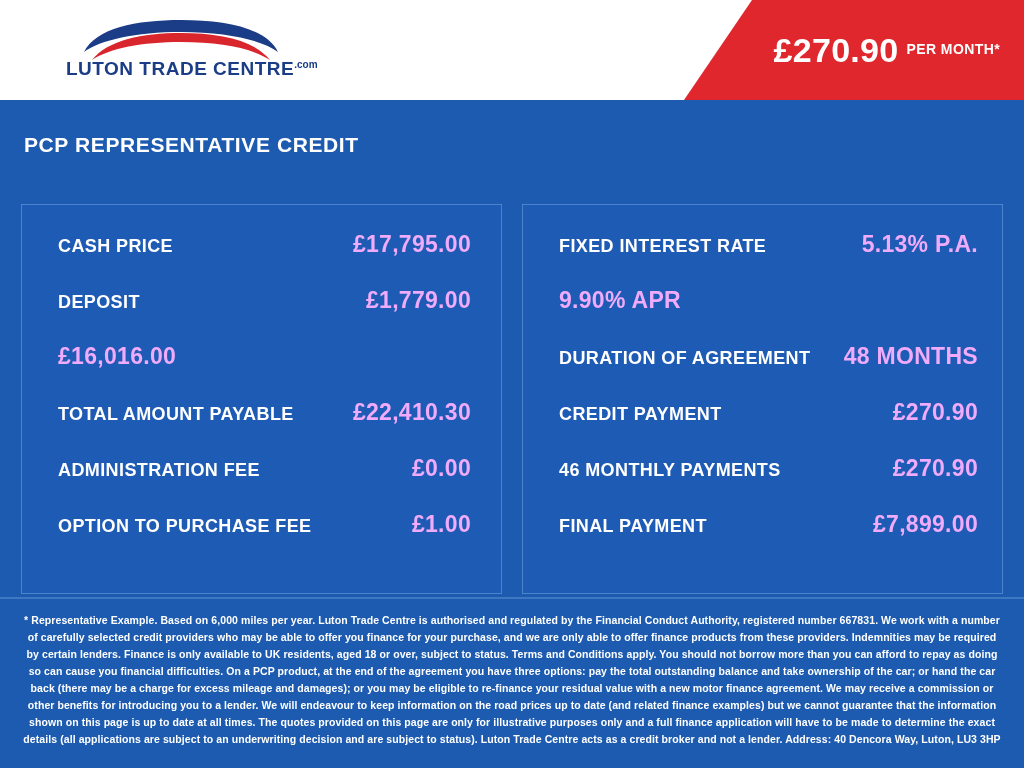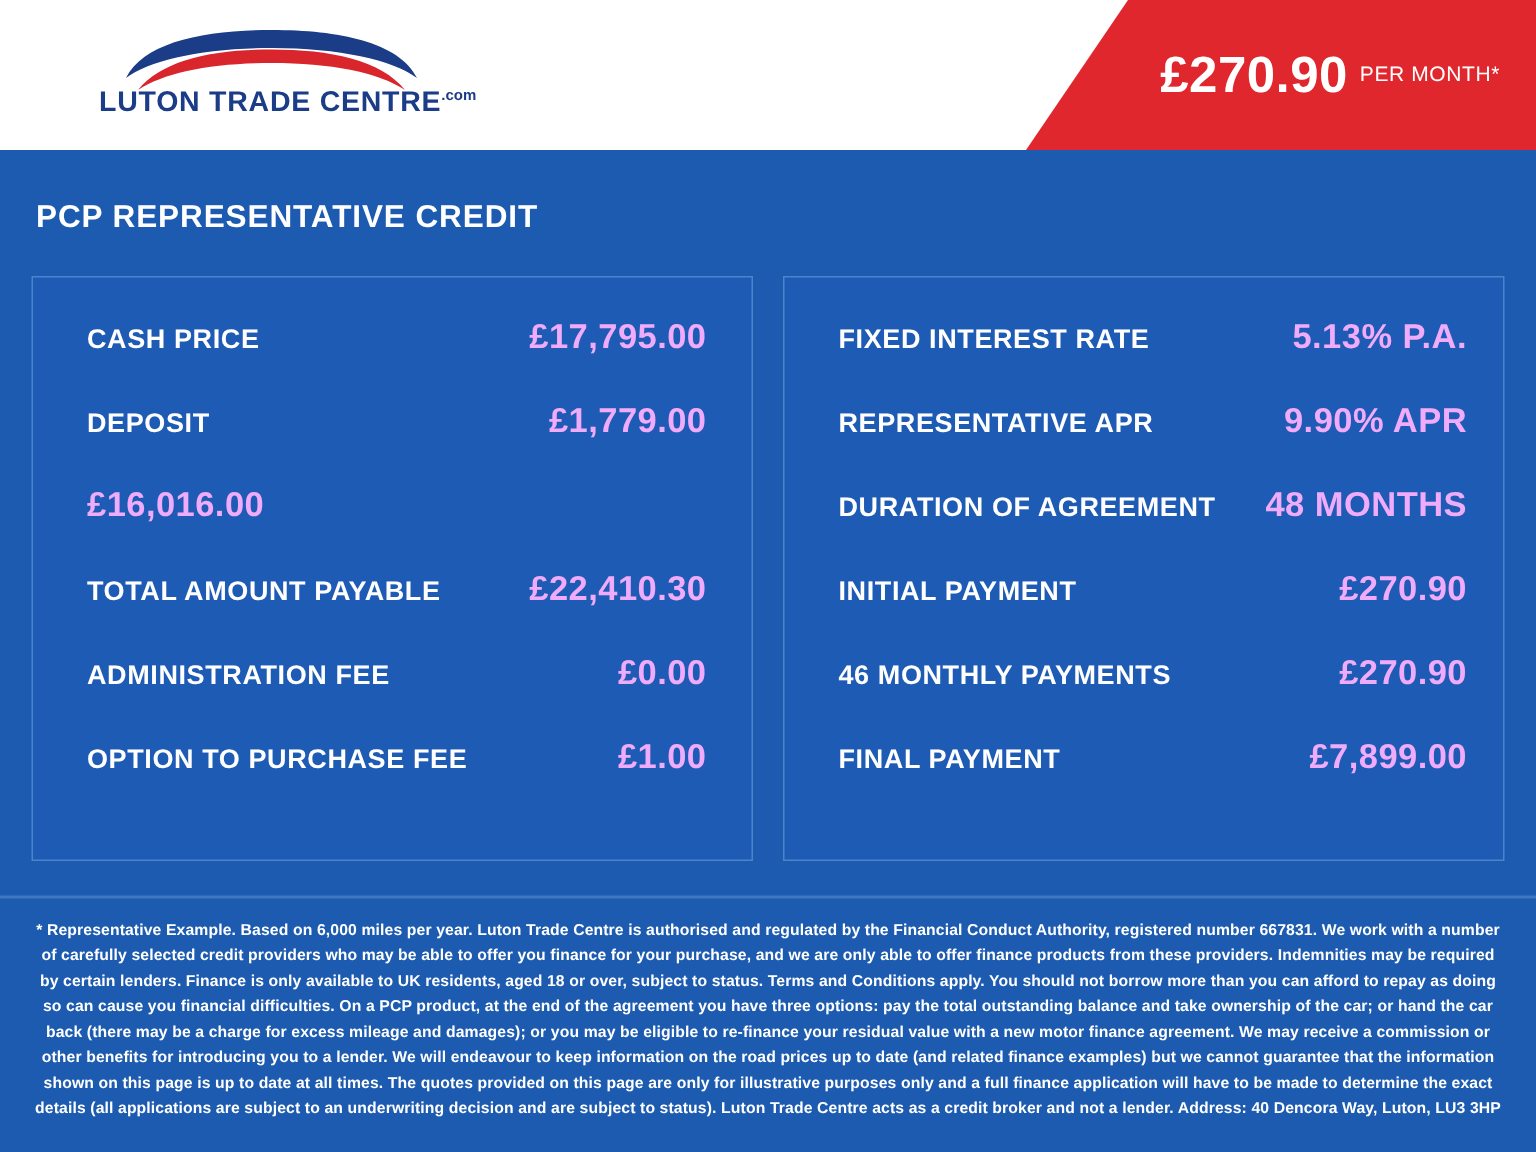--- a/index.html
+++ b/index.html
@@ -38,21 +38,21 @@
   .price-main {
     color: #ffffff;
     font-size: 34px;
     font-weight: bold;
     letter-spacing: 0.3px;
     line-height: 1;
   }
   .price-sub {
     color: #ffffff;
     font-size: 14px;
-    font-weight: normal;
+    font-weight: bold;
     letter-spacing: 0.4px;
     padding-bottom: 2px;
   }
 
   
   .logo {
     position: absolute;
     left: 66px; top: 18px;
     width: 230px; height: 66px;
   }
@@ -81,21 +81,21 @@
     left: 24px; top: 133px;
     color: #ffffff;
     font-size: 21px;
     font-weight: bold;
     letter-spacing: 0.6px;
   }
 
   
   .panels {
     position: absolute;
-    left: 21px; top: 184px;
+    left: 21px; top: 204px;
     width: 982px;
     display: flex;
     gap: 20px;
   }
   .panel {
     width: 481px;
     background: #1e5bb4;
     border: 1px solid #4b84cc;
     padding: 26px 30px 26px 36px;
   }
@@ -193,29 +193,28 @@
         <span class="row-value">£1.00</span>
       </div>
     </div>
 
     <div class="panel right">
       <div class="row">
         <span class="row-label">FIXED INTEREST RATE</span>
         <span class="row-value">5.13% P.A.</span>
       </div>
       <div class="row">
-        <span class="row-label">REPRESENTATIVE APR</span>
         <span class="row-value">9.90% APR</span>
       </div>
       <div class="row">
         <span class="row-label">DURATION OF AGREEMENT</span>
         <span class="row-value">48 MONTHS</span>
       </div>
       <div class="row">
-        <span class="row-label">INITIAL PAYMENT</span>
+        <span class="row-label">CREDIT PAYMENT</span>
         <span class="row-value">£270.90</span>
       </div>
       <div class="row">
         <span class="row-label">46 MONTHLY PAYMENTS</span>
         <span class="row-value">£270.90</span>
       </div>
       <div class="row">
         <span class="row-label">FINAL PAYMENT</span>
         <span class="row-value">£7,899.00</span>
       </div>

